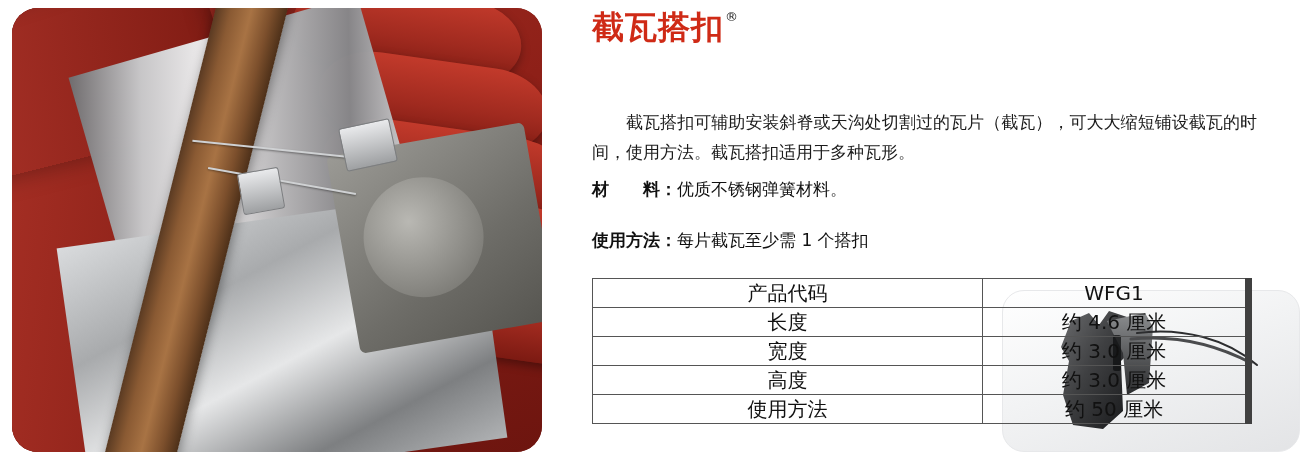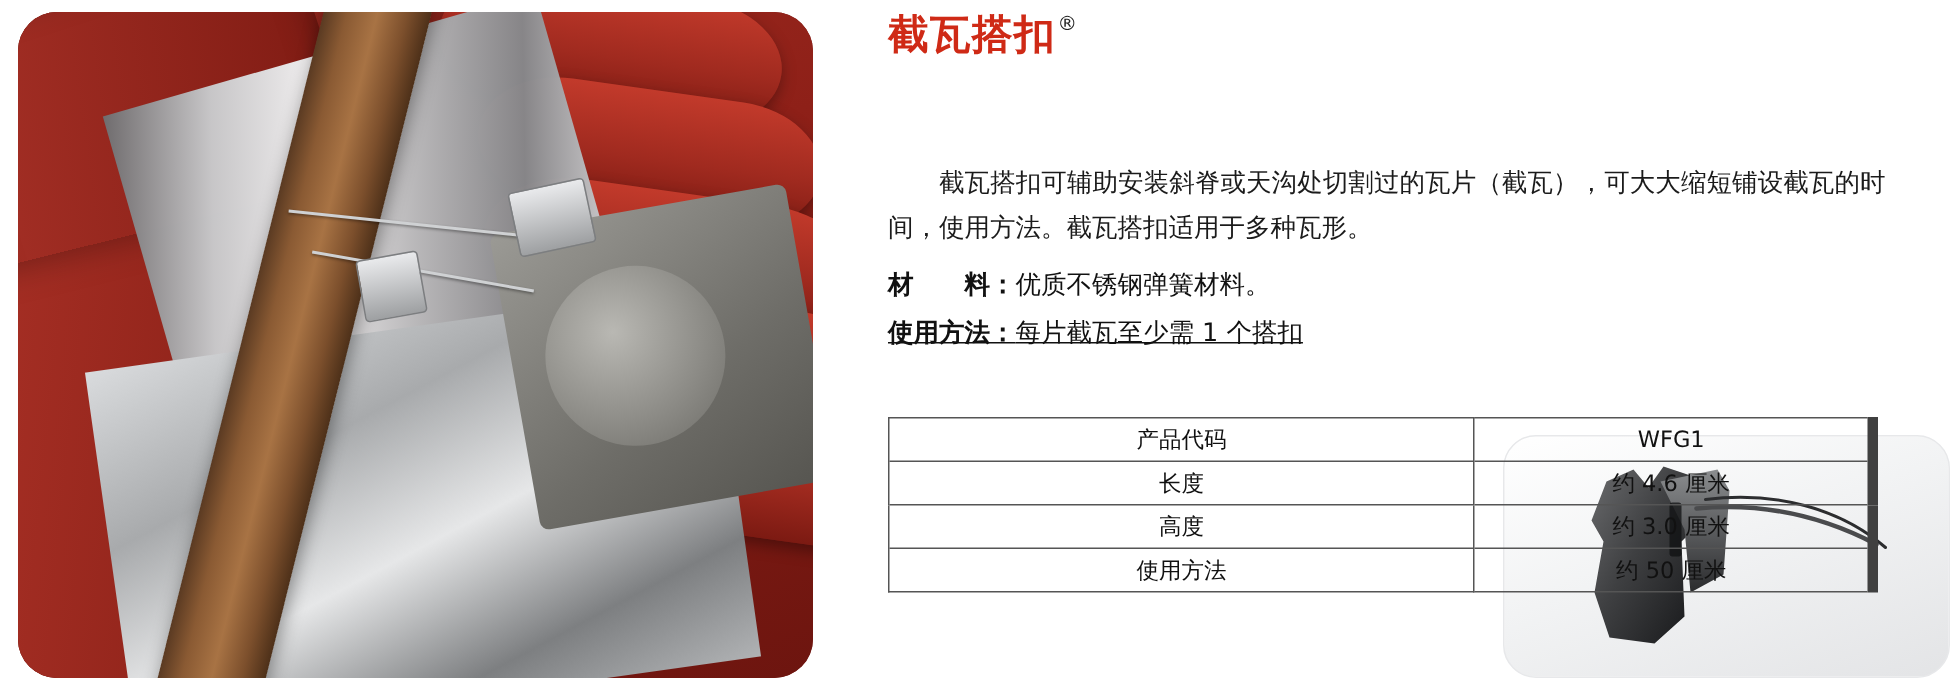--- a/index.html
+++ b/index.html
@@ -151,21 +151,21 @@
     height: 460px;
   }
   .title-row {
     position: absolute;
     left: 0; top: 8px;
     display: flex;
     align-items: flex-start;
   }
   .title {
     font-family: "DejaVu Sans", "Liberation Sans", sans-serif;
-    font-size: 27px;
+    font-size: 32px;
     font-weight: bold;
     color: #cf2a16;
     letter-spacing: 1px;
     line-height: 1.2;
   }
   .reg {
     font-family: "DejaVu Sans", "Liberation Sans", sans-serif;
     font-size: 13px;
     color: #222;
     margin-top: 1px;
@@ -194,31 +194,31 @@
   .spec-line {
     position: absolute;
     left: 0;
     font-family: "DejaVu Sans", "Liberation Sans", sans-serif;
     font-size: 17px;
     color: #111;
     white-space: nowrap;
   }
   .spec-line .lbl { font-weight: bold; }
   .spec-line.l1 { top: 178px; }
-  .spec-line.l2 { top: 210px; text-decoration: underline; }
+  .spec-line.l2 { top: 229px; }
 
   
   .spec-table {
     position: absolute;
     left: 0;
     top: 278px;
     width: 660px;
     border-collapse: collapse;
     font-family: "DejaVu Sans", "Liberation Sans", sans-serif;
-    font-size: 15px;
+    font-size: 20px;
     color: #111;
   }
   .spec-table td {
     height: 28px;
     border-top: 1px solid #555;
     border-bottom: 1px solid #555;
     text-align: center;
     padding: 0;
   }
   .spec-table tr:not(:last-child) td { border-bottom: none; }
@@ -299,20 +299,24 @@
       <tbody>
         <tr>
           <td class="c-left">产品代码</td>
           <td class="c-right">WFG1</td>
         </tr>
         <tr>
           <td class="c-left">长度</td>
           <td class="c-right">约 4.6 厘米</td>
         </tr>
         <tr>
+          <td class="c-left">宽度</td>
+          <td class="c-right">约 3.0 厘米</td>
+        </tr>
+        <tr>
           <td class="c-left">高度</td>
           <td class="c-right">约 3.0 厘米</td>
         </tr>
         <tr>
           <td class="c-left">使用方法</td>
           <td class="c-right">约 50 厘米</td>
         </tr>
       </tbody>
     </table>
 

